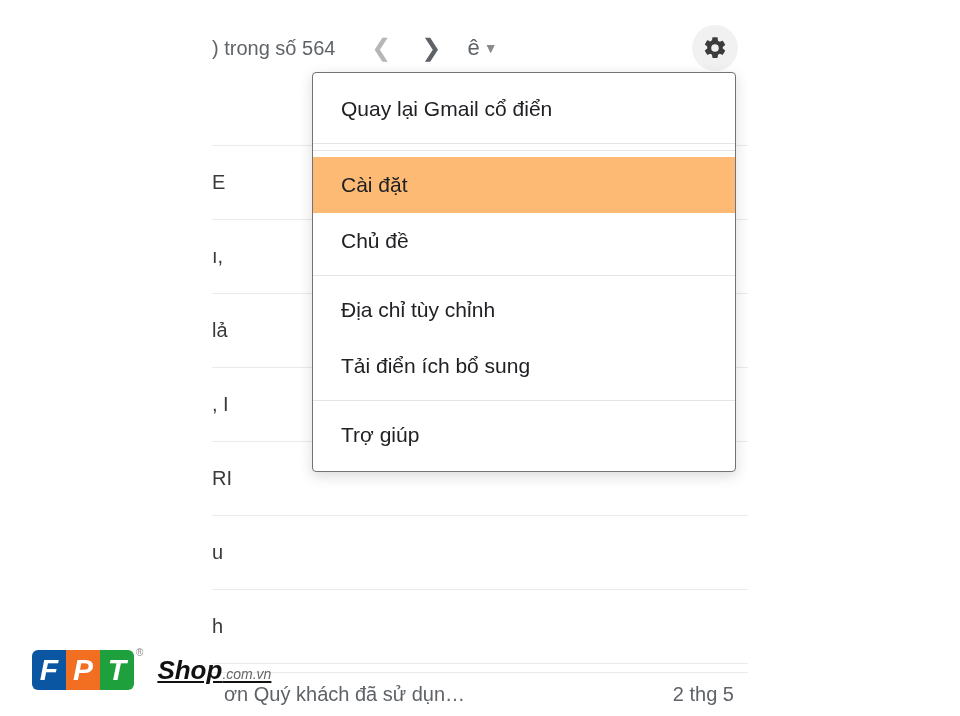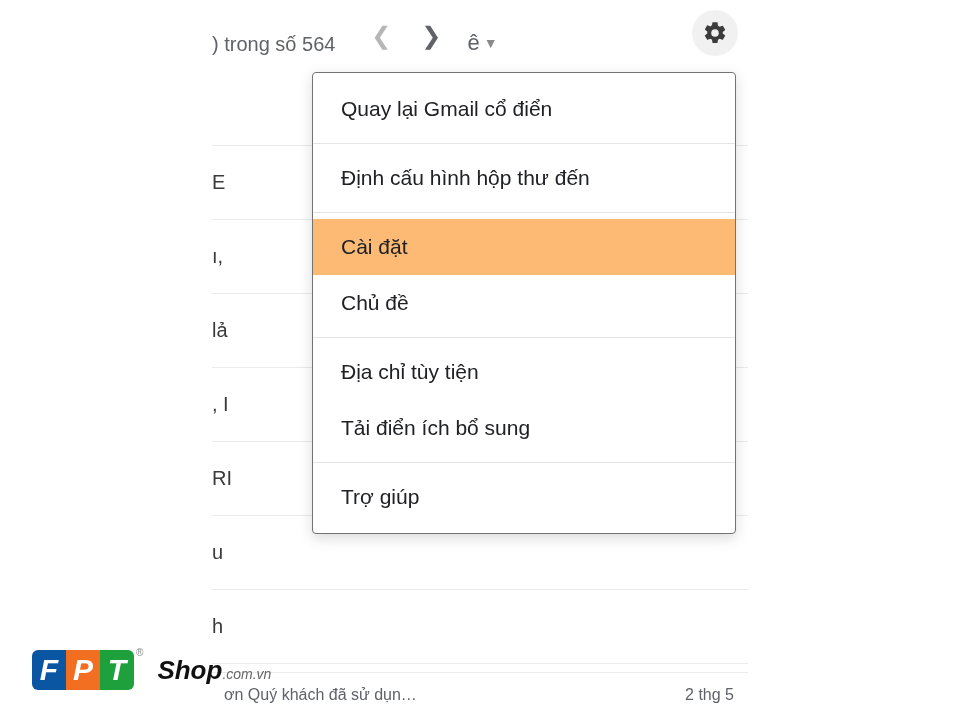--- a/index.html
+++ b/index.html
@@ -22,26 +22,27 @@
     width: 536px;
     height: 716px;
     background: #fff;
     overflow: hidden;
     border-radius: 8px;
   }
 
   
   .toolbar {
     display: flex;
-    align-items: flex-end;
+    align-items: center;
     height: 56px;
     padding: 0 10px 0 0;
     font-size: 20px;
     color: #555;
     gap: 10px;
+    margin-top: 20px;
   }
   .toolbar .counter {
     flex: 0 0 auto;
     padding-left: 0;
     font-size: 20px;
     color: #5f6368;
     white-space: nowrap;
     overflow: hidden;
   }
   .toolbar .spacer { flex: 0 0 6px; }
@@ -133,21 +134,21 @@
   .bottom-partial {
     position: absolute;
     bottom: 0;
     left: 0;
     right: 0;
     height: 44px;
     display: flex;
     align-items: center;
     justify-content: space-between;
     padding: 0 14px 0 12px;
-    font-size: 16px;
+    font-size: 20px;
     color: #5f6368;
     border-top: 1px solid #eaeaea;
   }
   .bottom-partial .bfrag {
     white-space: nowrap;
     overflow: hidden;
     text-overflow: ellipsis;
   }
 
   
@@ -172,20 +173,21 @@
     padding:0 3px;
   }
   .brand-badge .f{background:#0a56a3;width:34px;}
   .brand-badge .p{background:#f26f21;width:34px;}
   .brand-badge .t{background:#1ea03c;width:34px;}
   .brand-text{
     font-style: italic;
     font-weight:700;
     font-size:26px;
     color:#111;
+    text-decoration:underline;
   }
   .brand-text .dom{font-weight:400;font-size:14px;color:#666;}
   .brand-reg{font-size:10px;color:#888;position:relative;top:-18px;left:-6px;}
 </style>
 </head>
 <body>
 
 <div class="frame">
 
   <div class="toolbar">
@@ -233,33 +235,30 @@
     <div class="bg-row">
         <span class="frag">h</span>
       </div>
   </div>
 
   <div class="menu">
     <div class="menu-item">
         <span>Quay lại Gmail cổ điển</span>
       </div>
     <div class="menu-divider"></div>
-    <div class="menu-item">
-        <span>Định cấu hình hộp thư đến</span>
-      </div>
     <div class="menu-divider"></div>
     <div class="menu-item hover">
         <span>Cài đặt</span>
       </div>
     <div class="menu-item">
         <span>Chủ đề</span>
       </div>
     <div class="menu-divider"></div>
     <div class="menu-item">
-        <span>Địa chỉ tùy tiện</span>
+        <span>Địa chỉ tùy chỉnh</span>
       </div>
     <div class="menu-item">
         <span>Tải điển ích bổ sung</span>
       </div>
     <div class="menu-divider"></div>
     <div class="menu-item">
         <span>Trợ giúp</span>
       </div>
   </div>
 

